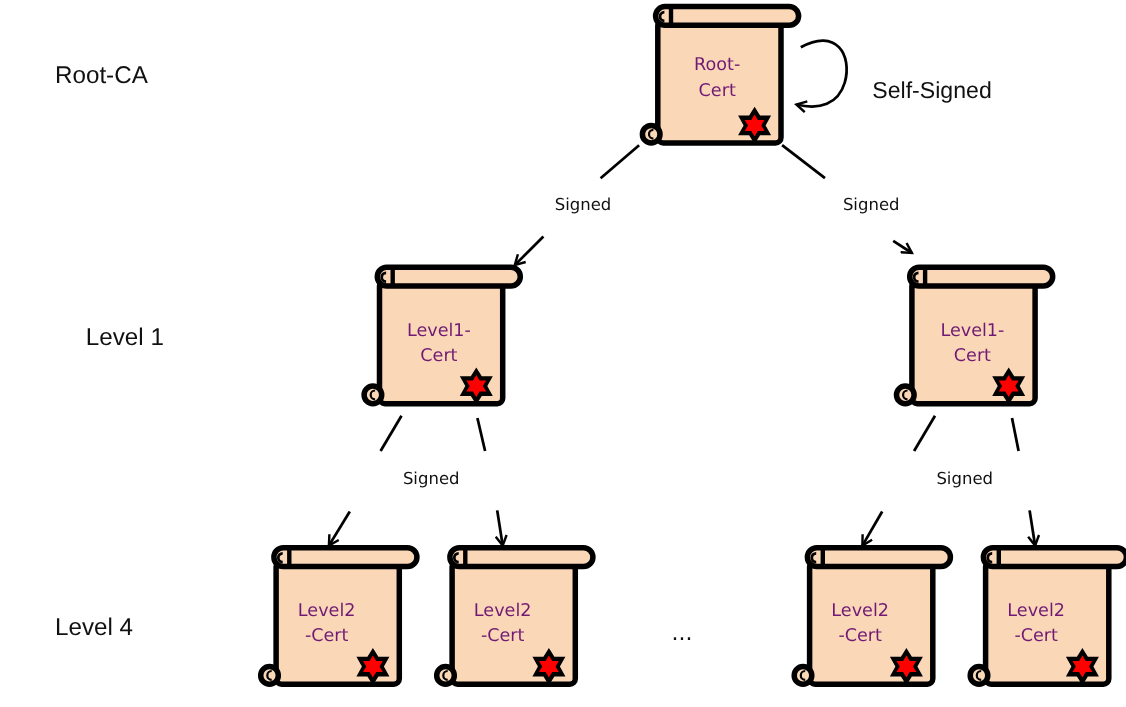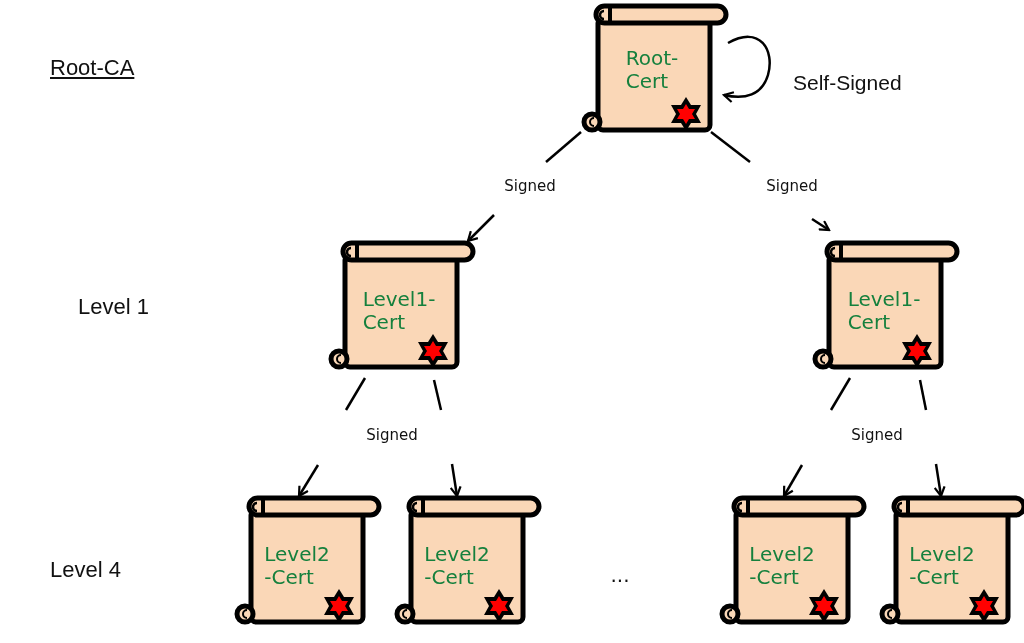--- a/index.html
+++ b/index.html
@@ -1,20 +1,20 @@
 <!DOCTYPE html>
 <html><head>
 <meta charset="utf-8">
 <style>
   html,body{margin:0;padding:0;background:#fff;}
   body{width:1024px;height:643px;position:relative;overflow:hidden;font-family:"DejaVu Sans","Liberation Sans",sans-serif;}
   svg{position:absolute;left:0;top:0;}
   .lbl{position:absolute;font-size:22px;color:#111;white-space:nowrap;font-family:"Liberation Sans","DejaVu Sans",sans-serif;}
   .sgn{position:absolute;font-size:15px;color:#111;white-space:nowrap;font-family:"DejaVu Sans",sans-serif;transform:translateX(-50%);}
-  .ctext{position:absolute;font-size:20px;color:#15803d;text-align:left;line-height:23px;font-family:"DejaVu Sans",sans-serif;transform:translateX(-50%);}
+  .ctext{position:absolute;font-size:16px;color:#701a75;text-align:center;line-height:23px;font-family:"DejaVu Sans",sans-serif;transform:translateX(-50%);}
   .ctext span{display:block;}
 </style>
 </head>
 <body>
 
 <svg width="1024" height="643" viewBox="0 0 1024 643">
   <defs>
     <marker id="ah" viewBox="0 0 12 12" refX="10" refY="6" markerWidth="12" markerHeight="12" orient="auto" markerUnits="userSpaceOnUse">
       <path d="M1,1 L10,6 L1,11" fill="none" stroke="#000" stroke-width="2.2"></path>
     </marker>
@@ -55,21 +55,21 @@
   <line x1="434" y1="380" x2="441" y2="410" stroke="#000" stroke-width="2.5"></line>
   <line x1="318" y1="465" x2="299" y2="496" stroke="#000" stroke-width="2.5" marker-end="url(#ah)"></line>
   <line x1="452" y1="464" x2="457" y2="496" stroke="#000" stroke-width="2.5" marker-end="url(#ah)"></line>
 
   <line x1="850" y1="378" x2="831" y2="410" stroke="#000" stroke-width="2.5"></line>
   <line x1="920" y1="380" x2="926" y2="410" stroke="#000" stroke-width="2.5"></line>
   <line x1="802" y1="465" x2="784" y2="496" stroke="#000" stroke-width="2.5" marker-end="url(#ah)"></line>
   <line x1="936" y1="464" x2="941" y2="496" stroke="#000" stroke-width="2.5" marker-end="url(#ah)"></line>
 </svg>
 
-<div class="lbl" style="left:50px;top:55px;text-decoration:underline;">Root-CA</div>
+<div class="lbl" style="left:50px;top:55px;">Root-CA</div>
 <div class="lbl" style="left:50px;top:294px;margin-left:28px;">Level 1</div>
 <div class="lbl" style="left:50px;top:557px;">Level 4</div>
 
 <div class="lbl" style="left:793px;top:54px;font-size:21px;margin-top:17px;">Self-Signed</div>
 <div class="sgn" style="left:530px;top:177px;">Signed</div>
 <div class="sgn" style="left:792px;top:177px;">Signed</div>
 <div class="sgn" style="left:392px;top:426px;">Signed</div>
 <div class="sgn" style="left:877px;top:426px;">Signed</div>
 <div class="sgn" style="left:620px;top:563px;font-size:20px;">...</div>
 

